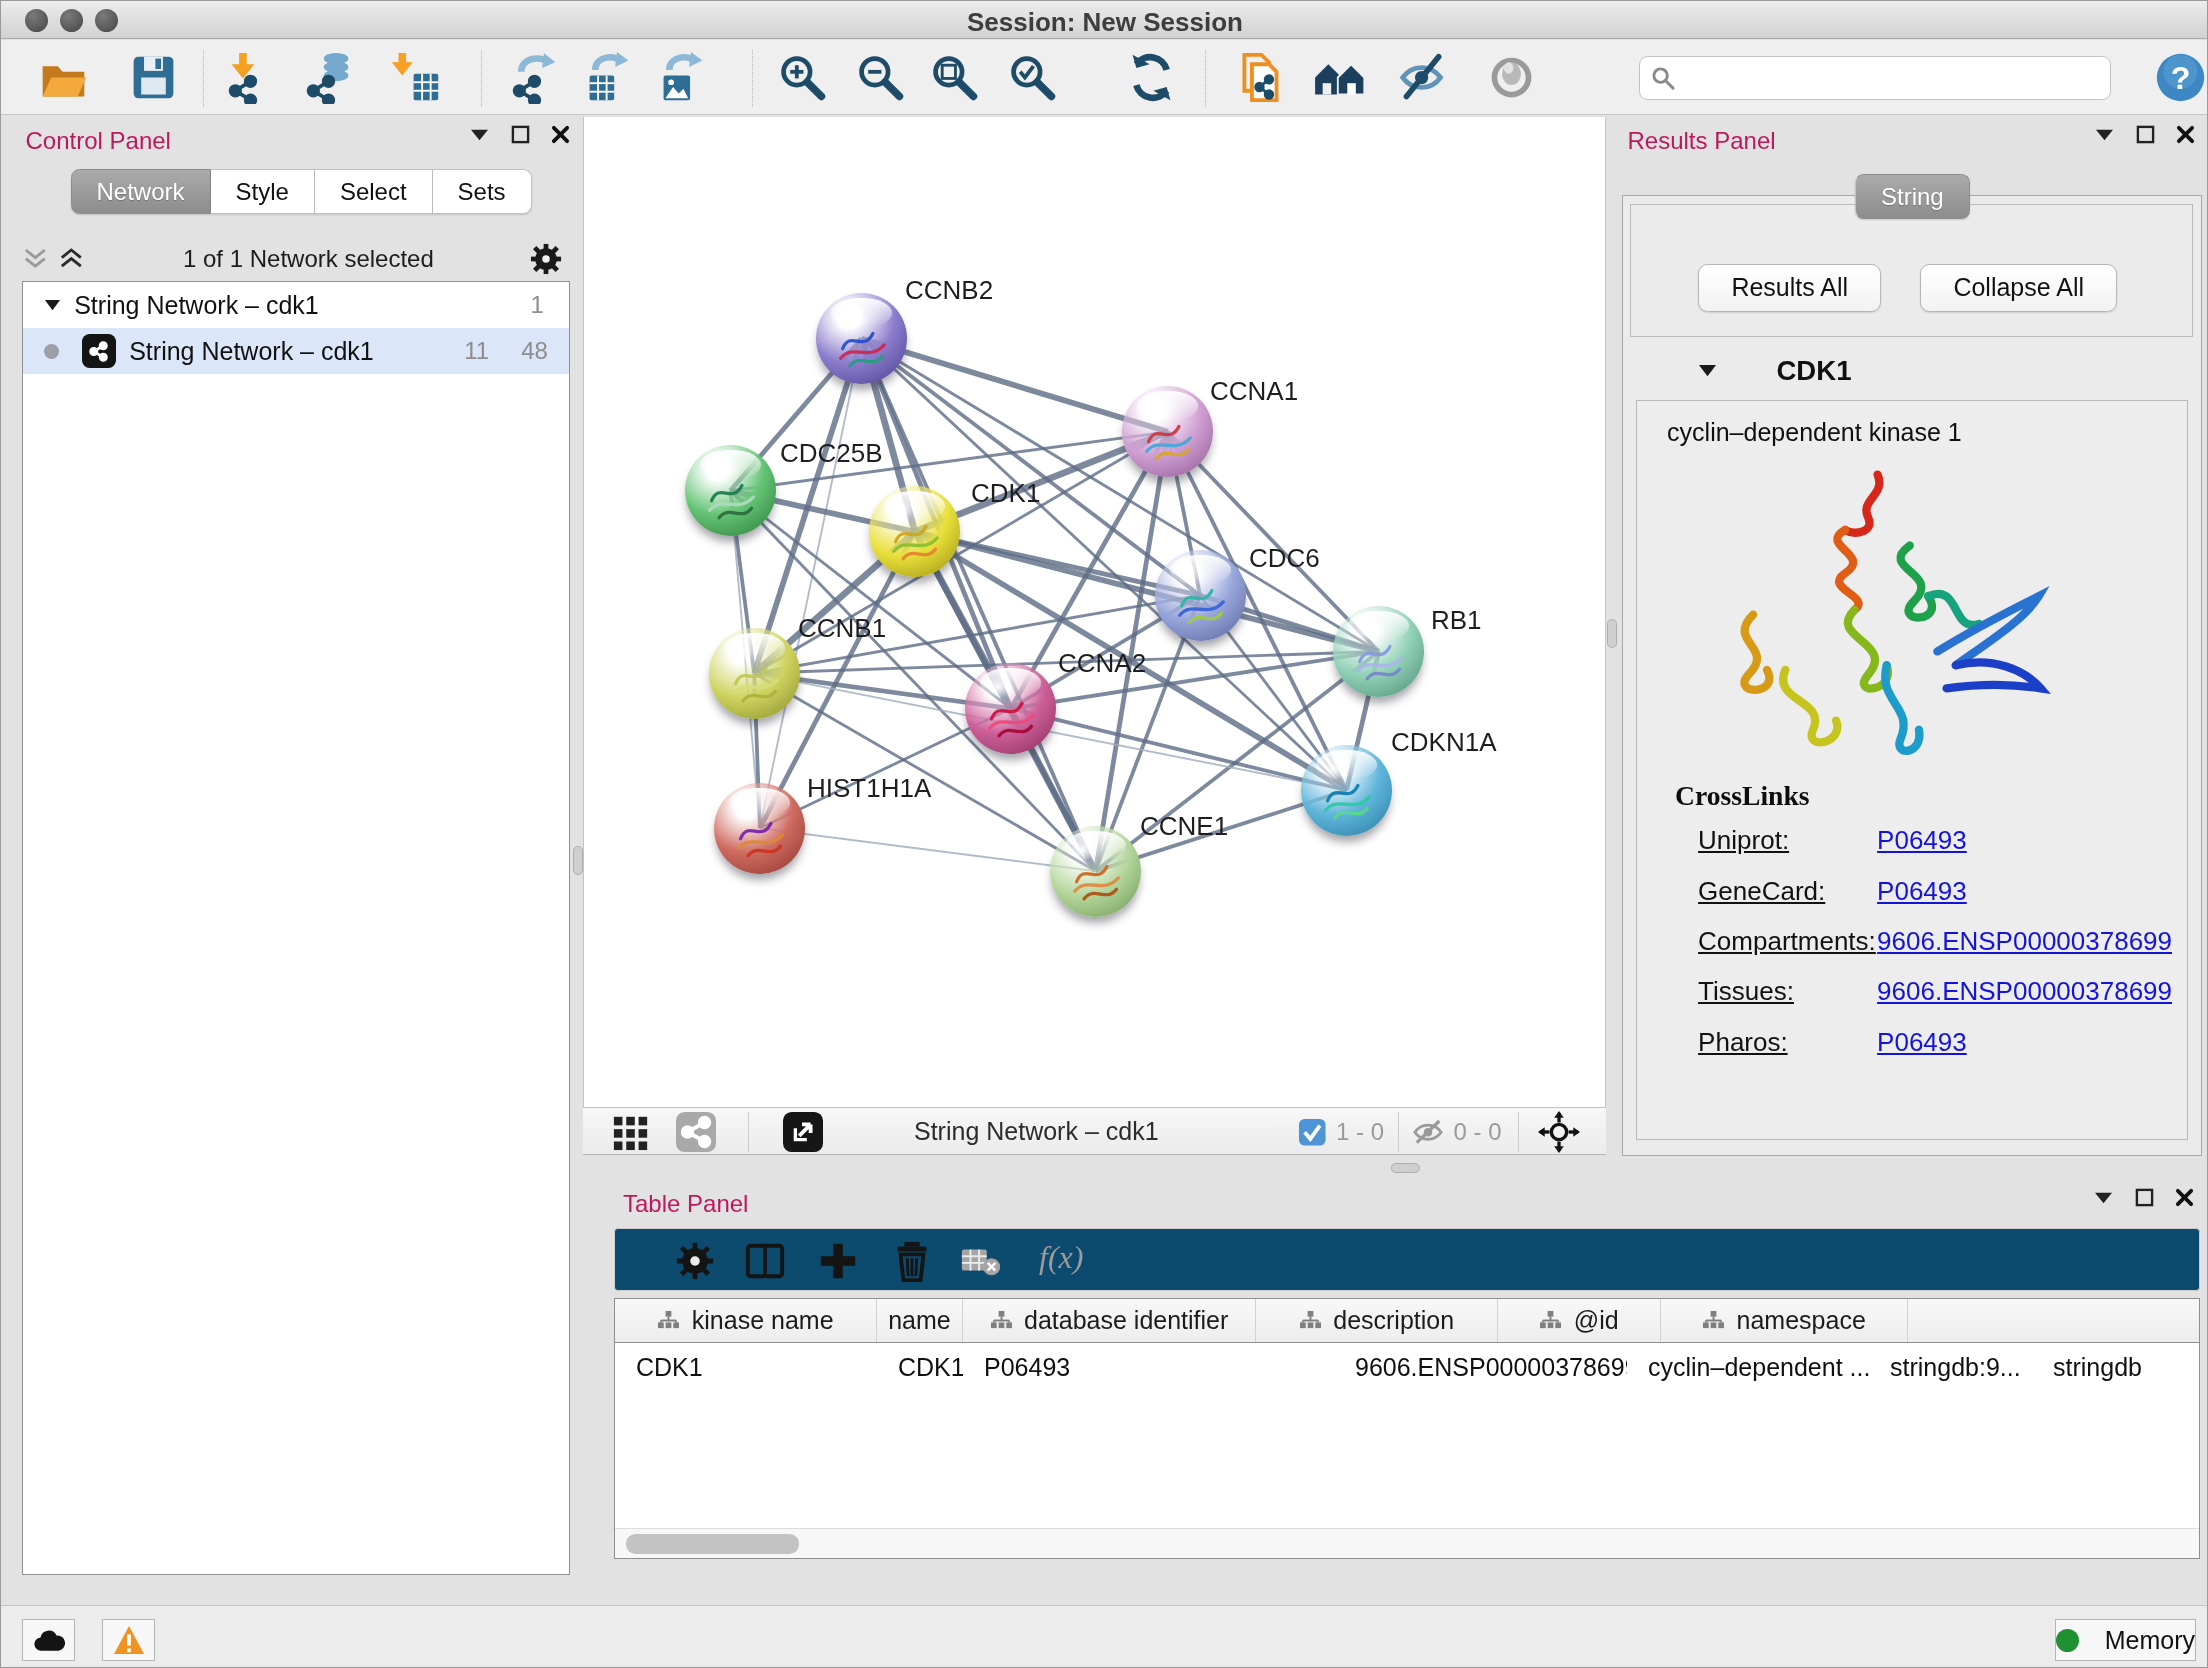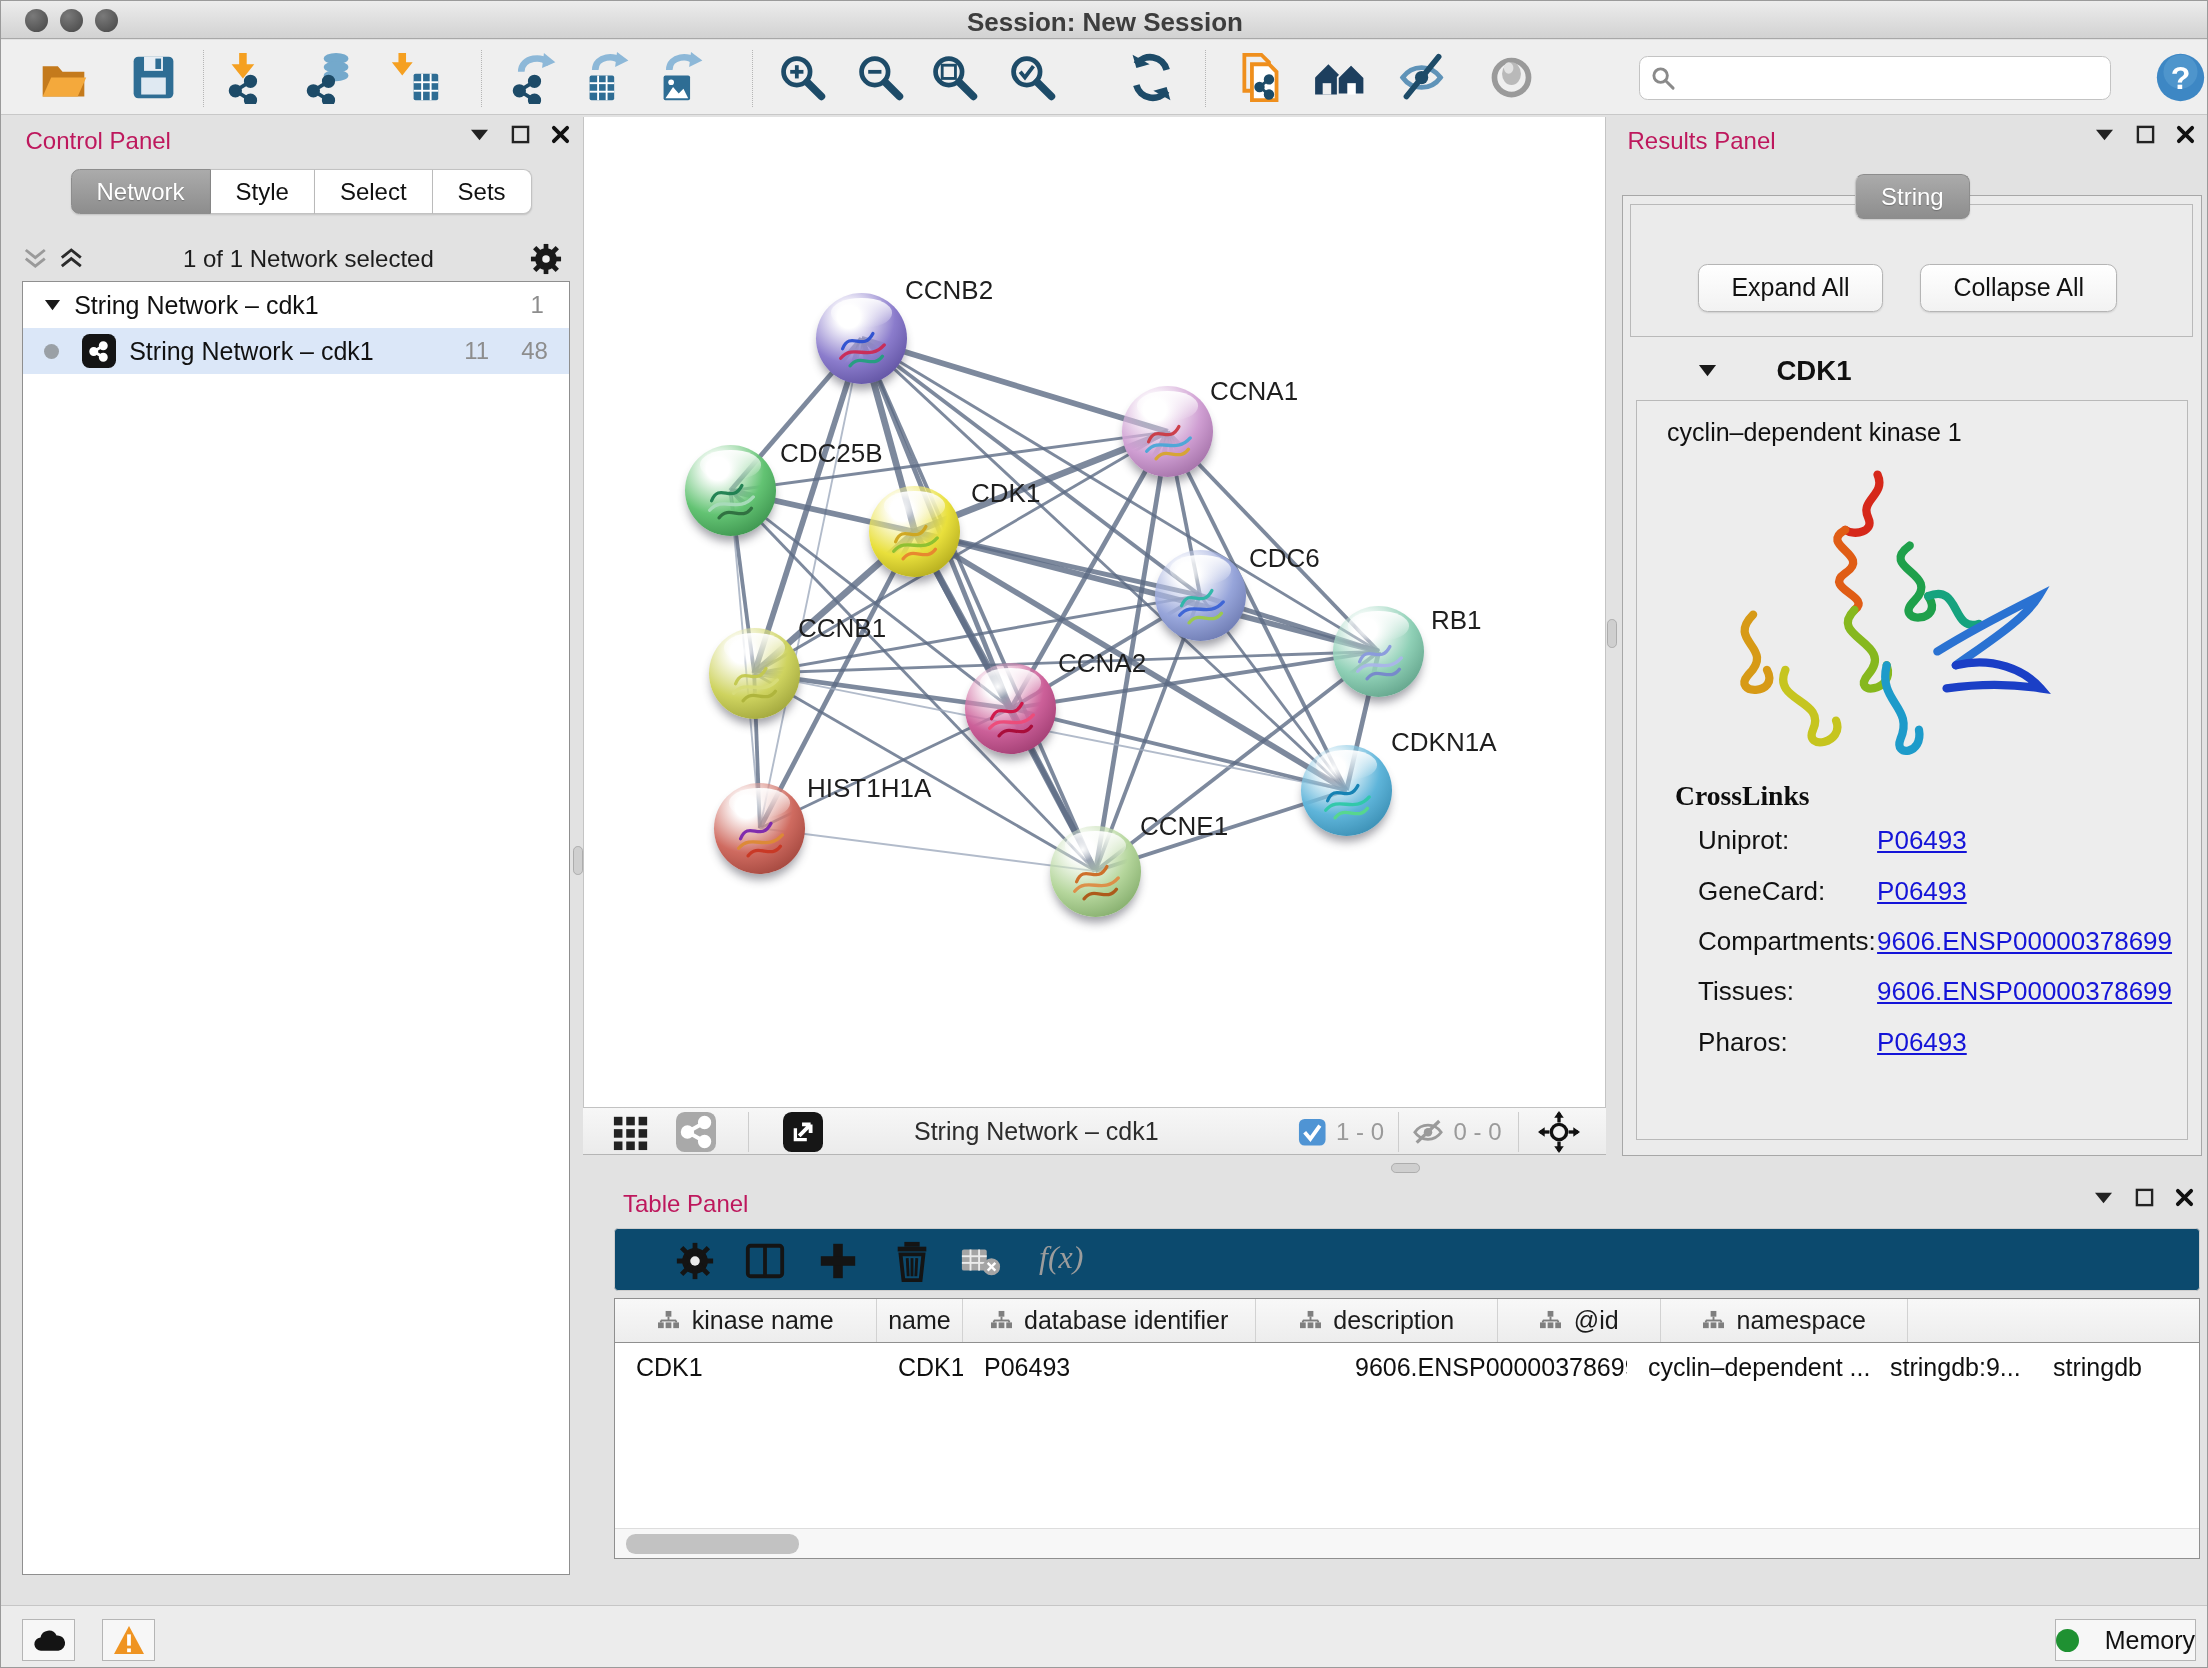--- a/index.html
+++ b/index.html
@@ -70,21 +70,21 @@
   #rp-box{position:absolute;left:3.8px;top:74px;width:580px;height:961px;border:1px solid #a7a7a7;background:#ebebeb;}
   #rp-btnbox{position:absolute;left:7.6px;top:7.6px;width:563px;height:133px;border:1px solid #b9b9b9;}
   .rp-btn{position:absolute;top:59px;height:48px;padding:0 32px;background:linear-gradient(#ffffff,#f2f2f2);
     border:1px solid #b5b5b5;border-radius:9.5px;font-size:25px;color:#111;display:flex;align-items:center;box-shadow:0 1px 1.9px rgba(0,0,0,.12);}
   #rp-sec-head{position:absolute;left:7.6px;top:148px;width:563px;height:53px;display:flex;align-items:center;}
   #rp-protein-name{font-size:27.6px;font-weight:bold;color:#101010;margin-left:59px;}
   #rp-body{position:absolute;left:13.3px;top:204px;width:552px;height:740px;border:1px solid #b9b9b9;background:#ededed;}
   #rp-desc{position:absolute;left:30px;top:17px;font-size:25px;color:#101010;}
   #ribbon-wrap{position:absolute;left:55px;top:57px;width:371px;height:304px;}
   #crosslinks-title{position:absolute;left:38px;top:379px;font-family:"Liberation Serif",serif;font-size:27.6px;font-weight:bold;color:#0d0d0d;}
-  .xl-row{position:absolute;left:61px;width:457px;height:38px;font-family:"Liberation Serif",serif;font-size:26px;color:#111;}
+  .xl-row{position:absolute;left:61px;width:457px;height:38px;font-family:"Liberation Serif",serif;font-size:26px;color:#111;text-decoration:underline;}
   .xl-row .xl-val{position:absolute;left:179px;color:#1414d8;text-decoration:underline;white-space:nowrap;}
 
   
   #table-panel{position:absolute;left:582px;top:1185px;width:1623px;height:424px;}
   #tp-toolbar{position:absolute;left:31px;top:42px;width:1586px;height:63px;background:#0c4a6e;border:1px solid #cdcdcd;border-radius:3.8px;}
   .tpi{position:absolute;top:11.4px;width:42px;height:42px;}
   #tp-fx{position:absolute;left:424px;top:9.5px;font-family:"Liberation Serif",serif;font-style:italic;font-size:32px;color:#9c9c9c;}
   #tp-table{position:absolute;left:31px;top:112px;width:1586px;height:261px;background:#fff;border:1px solid #8f8f8f;overflow:hidden;}
   #tp-headrow{display:flex;height:44px;background:linear-gradient(#f8f8f8,#ededed);border-bottom:1.9px solid #8f8f8f;}
   .th{display:flex;align-items:center;justify-content:center;gap:11.4px;font-size:25px;color:#1b1b1b;border-right:1px solid #d2d2d2;flex:none;overflow:hidden;white-space:nowrap;}
@@ -635,21 +635,21 @@
             <line x1="3" y1="3" x2="17" y2="17"></line>
             <line x1="17" y1="3" x2="3" y2="17"></line>
           </g>
         </svg>
     </div>
     <div id="rp-tab" class="seg">
       <div class="tab single active">String</div>
     </div>
     <div id="rp-box">
       <div id="rp-btnbox">
-        <div class="rp-btn" style="left:67px">Expand All</div>
+        <div class="rp-btn" style="left:67px">Results All</div>
         <div class="rp-btn" style="left:289px">Collapse All</div>
       </div>
       <div id="rp-sec-head">
         <svg width="19" height="14.3" style="margin-left:68px" viewBox="0 0 20 15">
             <path d="M1 2h18l-9 12z" fill="#1a1a1a"></path>
           </svg>
         <span id="rp-protein-name">CDK1</span>
       </div>
       <div id="rp-body">
         <span id="rp-desc">cyclin–dependent kinase 1</span>

